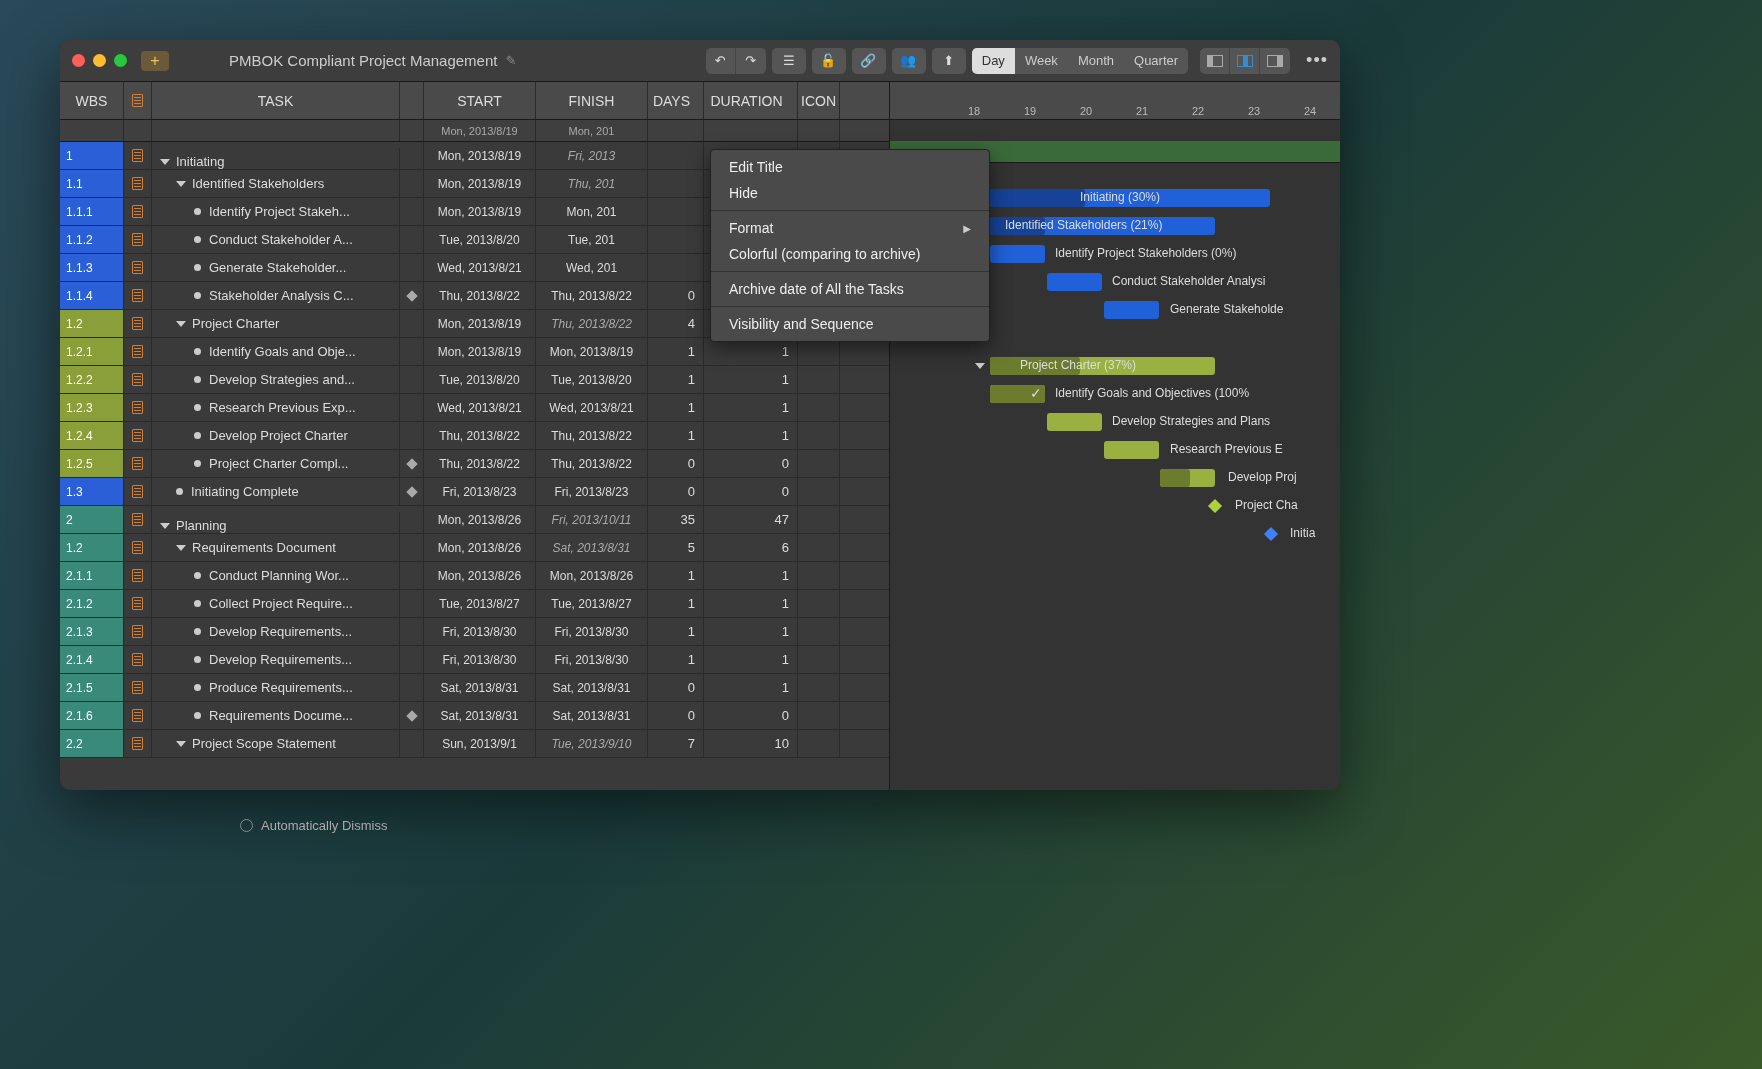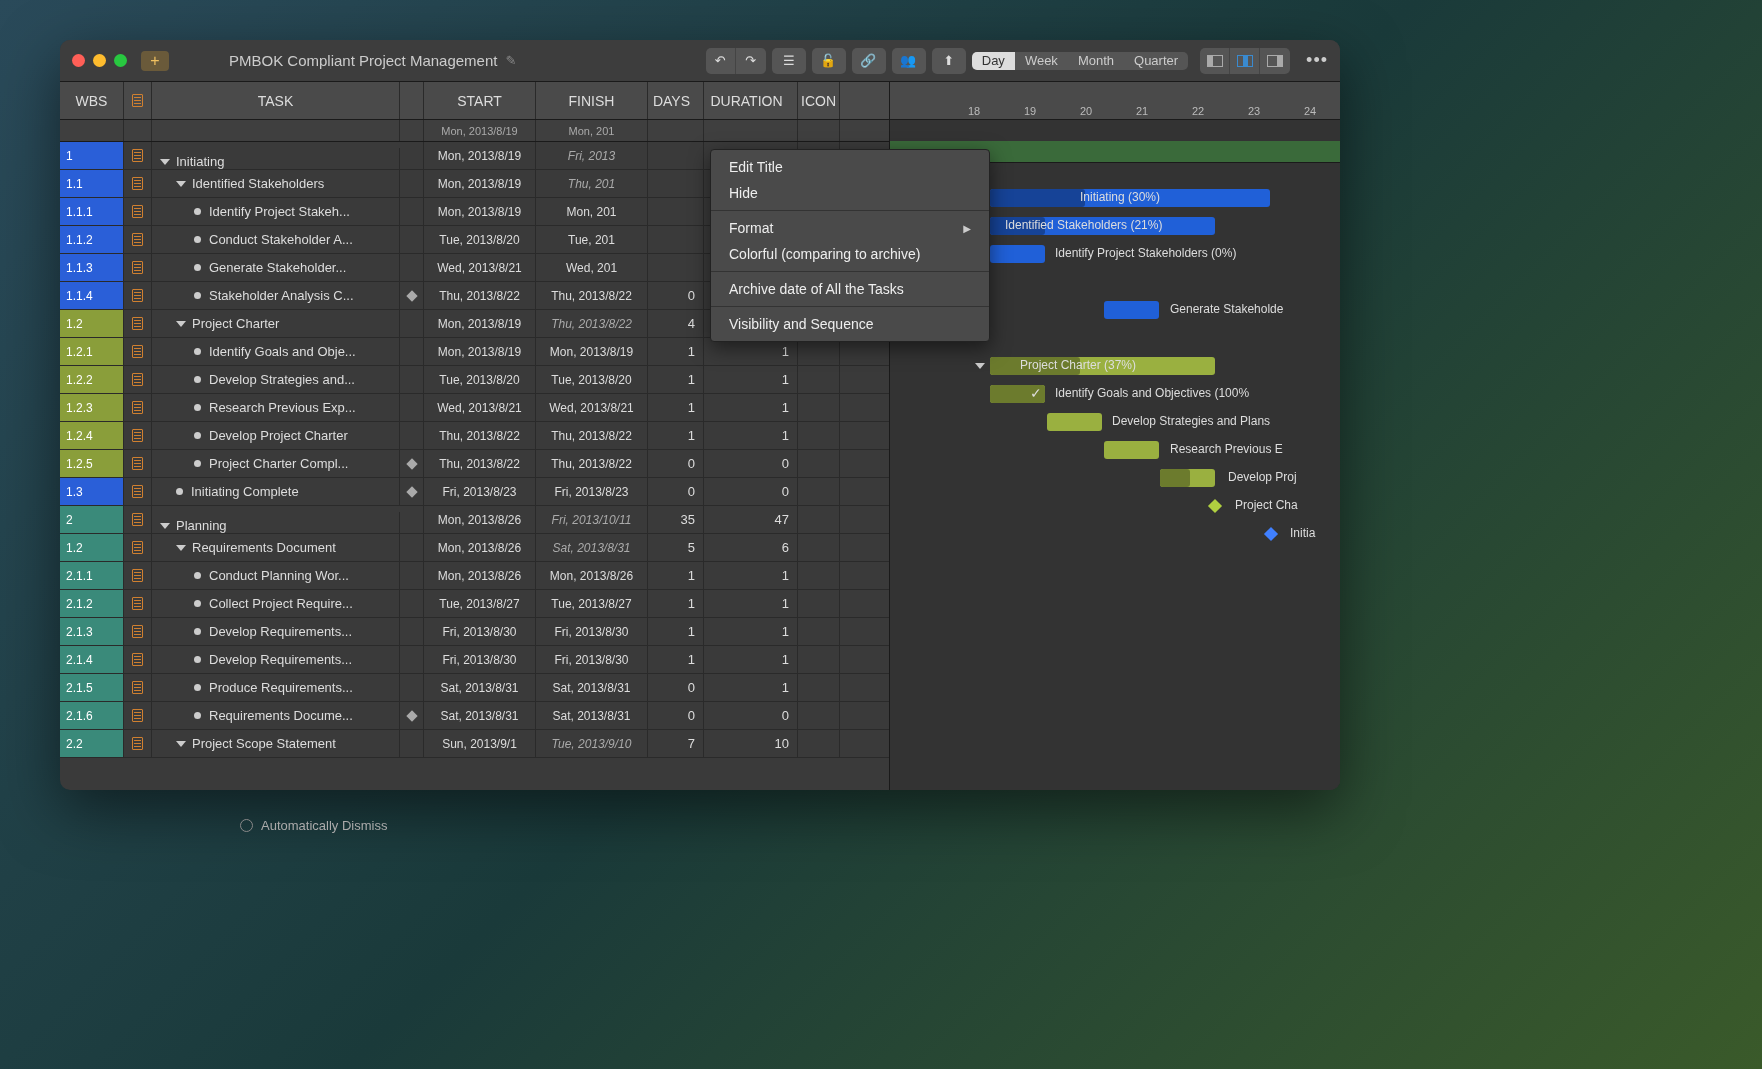--- a/index.html
+++ b/index.html
@@ -15,21 +15,21 @@
   .title{color:#ccc;font-size:15px;}
   .pencil{color:#888;margin-left:8px;font-size:13px;}
   .toolbar{margin-left:auto;display:flex;gap:6px;align-items:center;}
   .tbtn{background:#555;border-radius:5px;height:26px;display:flex;align-items:center;justify-content:center;color:#ddd;font-size:13px;}
   .tbtn.icon{width:34px;}
   .tbtn.undo,.tbtn.redo{width:30px;}
   .undo-redo{display:flex;background:#555;border-radius:5px;overflow:hidden;}
   .undo-redo .tbtn{border-radius:0;background:transparent;border-right:1px solid #444;}
   .undo-redo .tbtn:last-child{border-right:none;}
   .timescale{display:flex;background:#555;border-radius:5px;overflow:hidden;}
-  .timescale .ts{padding:0 10px;height:18px;display:flex;align-items:center;color:#ccc;font-size:13px;cursor:pointer;}
+  .timescale .ts{padding:0 10px;height:26px;display:flex;align-items:center;color:#ccc;font-size:13px;cursor:pointer;}
   .timescale .ts.active{background:#ddd;color:#333;}
   .viewmodes{display:flex;background:#555;border-radius:5px;overflow:hidden;margin-left:6px;}
   .viewmodes .vm{width:30px;height:26px;display:flex;align-items:center;justify-content:center;border-right:1px solid #444;}
   .viewmodes .vm:last-child{border-right:none;}
   .vmicon{width:16px;height:12px;border:1.5px solid #aaa;position:relative;}
   .vmicon.left::before{content:"";position:absolute;left:0;top:0;bottom:0;width:5px;background:#aaa;}
   .vmicon.center::before{content:"";position:absolute;left:5px;top:0;bottom:0;width:5px;background:#3a8acf;}
   .vm.active .vmicon.center{border-color:#3a8acf;}
   .vmicon.right::before{content:"";position:absolute;right:0;top:0;bottom:0;width:5px;background:#aaa;}
   .more{color:#ccc;font-size:18px;margin-left:10px;letter-spacing:1px;}
@@ -492,20 +492,24 @@
           <div class="gantt-row" style="top: 28px;">
             <span class="gtri" style="left: 85px;"></span>
             <div class="gbar blue" style="left: 100px; width: 225px;"></div>
             <div class="gbar blue dark" style="left: 100px; width: 55px; height: 18px;"></div>
             <span class="gtext" style="left: 115px; top: 6px;">Identified Stakeholders (21%)</span>
           </div>
           <div class="gantt-row" style="top: 56px;">
             <div class="gbar blue" style="left: 100px; width: 55px;"></div>
             <span class="gtext" style="left: 165px; top: 6px;">Identify Project Stakeholders (0%)</span>
           </div>
+          <div class="gantt-row" style="top: 84px;">
+            <div class="gbar blue" style="left: 157px; width: 55px;"></div>
+            <span class="gtext" style="left: 222px; top: 6px;">Conduct Stakeholder Analysi</span>
+          </div>
           <div class="gantt-row" style="top: 112px;">
             <div class="gbar blue" style="left: 214px; width: 55px;"></div>
             <span class="gtext" style="left: 280px; top: 6px;">Generate Stakeholde</span>
           </div>
           <div class="gantt-row" style="top: 168px;">
             <span class="gtri" style="left: 85px;"></span>
             <div class="gbar olive" style="left: 100px; width: 225px;"></div>
             <div class="gbar olive dark" style="left: 100px; width: 90px; height: 18px;"></div>
             <span class="gtext" style="left: 130px; top: 6px;">Project Charter (37%)</span>
           </div>

